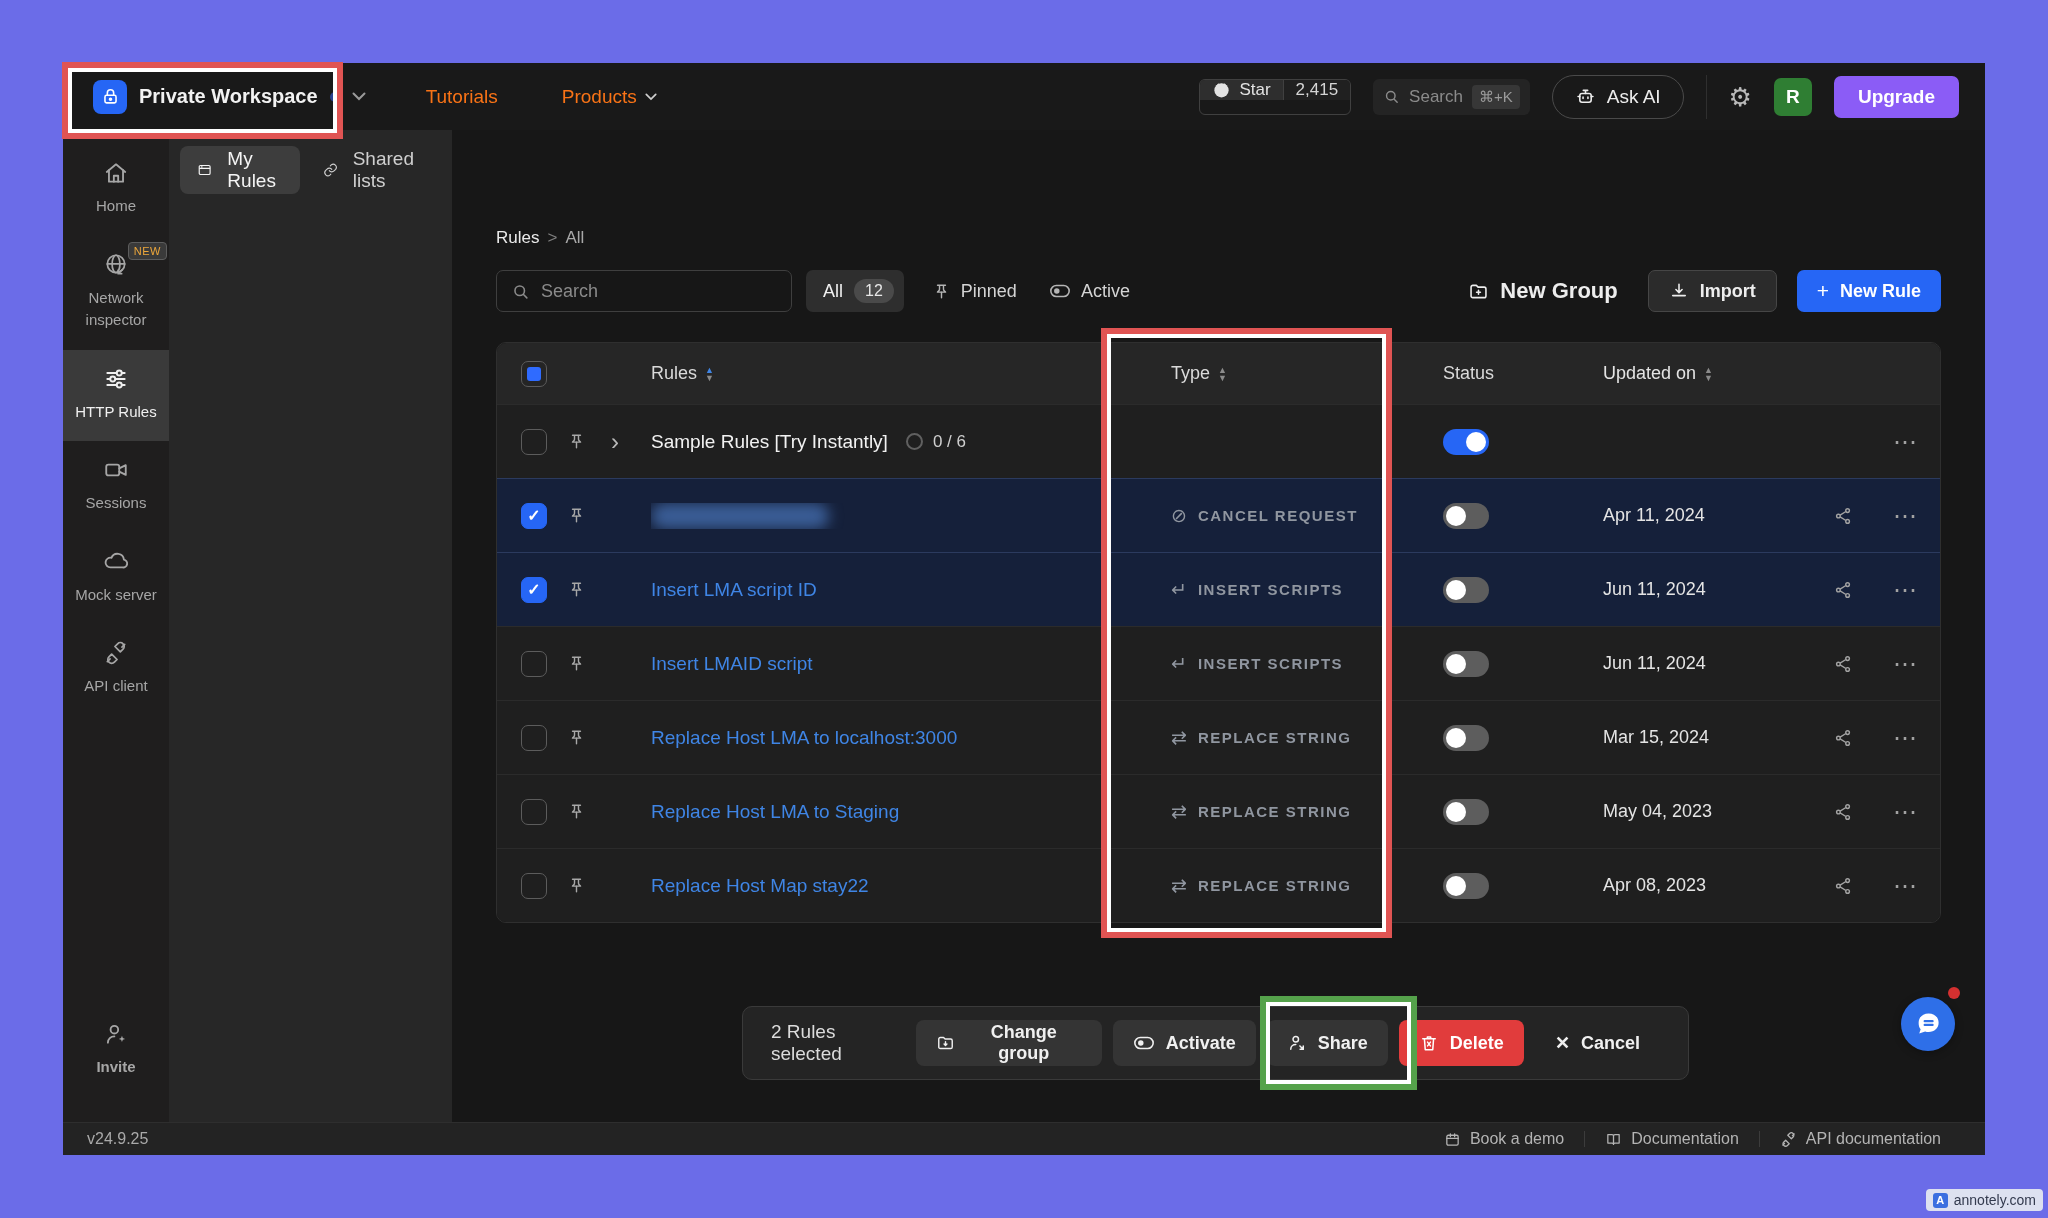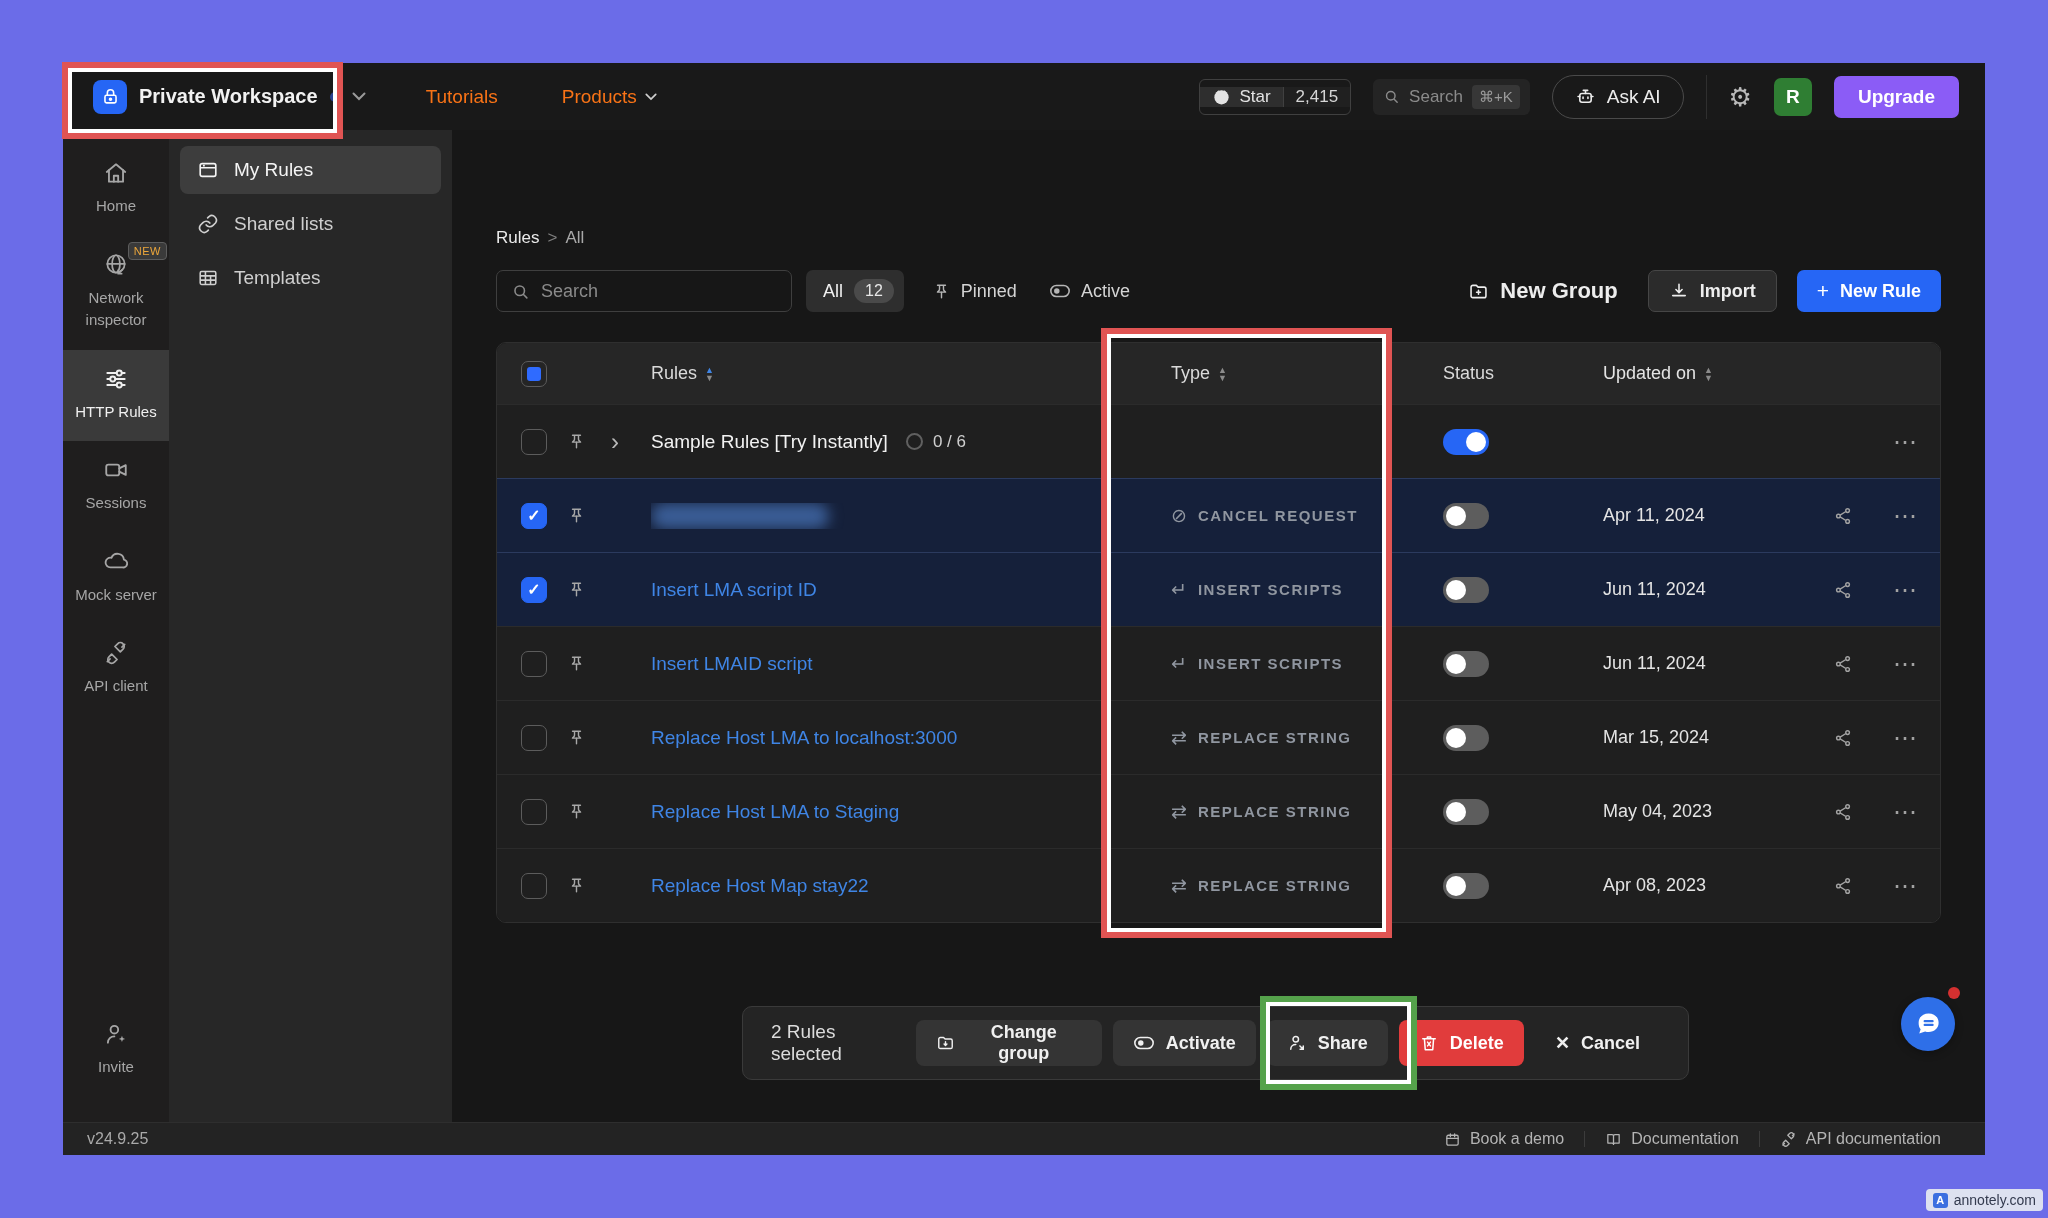--- a/index.html
+++ b/index.html
@@ -20,43 +20,43 @@
   .header { height:67px; background:#191919; display:flex; align-items:center; flex:none; }
   .header-left { display:flex; align-items:center; gap:40px; padding-left:30px; }
   .ws-btn { display:flex; align-items:center; gap:12px; cursor:pointer; }
   .ws-lock { width:34px; height:34px; border-radius:8px; background:#2666f5; display:flex; align-items:center; justify-content:center; }
   .ws-label { font-size:20px; font-weight:700; color:#f2f2f2; }
   .ws-dot { width:10px; height:10px; border-radius:50%; background:#28418f; }
   .chev { color:#9a9a9a; }
   .nav { display:flex; align-items:center; gap:44px; }
   .nav-item { font-size:19px; color:#f97316; display:flex; align-items:center; gap:8px; cursor:pointer;margin-left:20px; }
   .header-right { margin-left:auto; display:flex; align-items:center; gap:22px; padding-right:26px; }
-  .gh-star { display:flex; align-items:center; height:36px; border:1px solid #404040; border-radius:6px; overflow:hidden; cursor:pointer; }
+  .gh-star { display:flex; align-items:flex-start; height:36px; border:1px solid #404040; border-radius:6px; overflow:hidden; cursor:pointer; }
   .gh-left { background:#2e2e2e; display:flex; align-items:center; gap:8px; padding:0 12px; font-size:17px; color:#e3e3e3; }
   .gh-count { background:#202020; display:flex; align-items:center; padding:0 12px; font-size:17px; color:#d6d6d6; border-left:1px solid #404040; }
   .hsearch { height:36px; background:#242424; border-radius:6px; display:flex; align-items:center; gap:9px; padding:0 10px; color:#8b8b8b; font-size:17px; cursor:pointer; }
   .kbd { background:#373737; border-radius:4px; padding:3px 7px; font-size:15px; color:#9b9b9b; }
   .askai { height:44px; border:1px solid #4a4a4a; border-radius:22px; display:flex; align-items:center; gap:11px; padding:0 22px; font-size:19px; color:#ededed; cursor:pointer; }
   .hdivider { width:1px; height:44px; background:#2f2f2f; }
   .gear { font-size:26px; color:#b9b9b9; cursor:pointer; line-height:1; }
   .avatar { width:38px; height:38px; border-radius:7px; background:#2f7e33; color:#fff; font-size:19px; font-weight:700; display:flex; align-items:center; justify-content:center; cursor:pointer; }
   .upgrade { height:42px; background:#8b5cf6; border:none; border-radius:7px; color:#fff; font-size:19px; font-weight:600; padding:0 24px; cursor:pointer; font-family:inherit; }
 
   
   .body-row { flex:1; display:flex; min-height:0; }
 
   .rail { width:106px; background:#1f1e1e; display:flex; flex-direction:column; padding-top:14px; flex:none; }
   .rail-item { display:flex; flex-direction:column; align-items:center; gap:9px; padding:16px 4px 18px; color:#a6a6a6; cursor:pointer; position:relative; }
   .rail-item.selected { background:#3a3a3a; color:#f0f0f0; }
   .rlabel { font-size:15px; text-align:center; line-height:1.5; }
   .ricon { position:relative; }
   .new-badge { position:absolute; top:-10px; right:-38px; background:#3a3a3a; border:1px solid #5d5d5d; border-radius:4px; padding:2px 5px; font-size:11px; font-weight:400; letter-spacing:.5px; color:#eda73b; }
-  .rail-bottom { margin-top:auto; margin-bottom:26px; }
-
-  .panel { width:283px; background:#272727; padding:16px 11px; display:flex; flex-direction:column; gap:6px; flex:none; }
+  .rail-bottom { margin-top:auto; margin-bottom:26px;font-weight:bold; }
+
+  .panel { width:283px; background:#272727; padding:16px 11px; display:flex; flex-direction:row; gap:6px; flex:none; }
   .panel-item { display:flex; align-items:center; gap:15px; height:48px; border-radius:8px; padding:0 17px; color:#cfcfcf; font-size:19px; cursor:pointer; }
   .panel-item.selected { background:#3d3d3d; color:#f5f5f5; }
 
   .main { flex:1; background:#171717; display:flex; flex-direction:column; padding:0 44px; position:relative; min-width:0; }
 
   .breadcrumb { margin-top:98px; font-size:17px; display:flex; gap:8px; }
   .bc-root { color:#eaeaea; }
   .bc-sep { color:#7f7f7f; }
   .bc-cur { color:#a8a8a8; }
 

